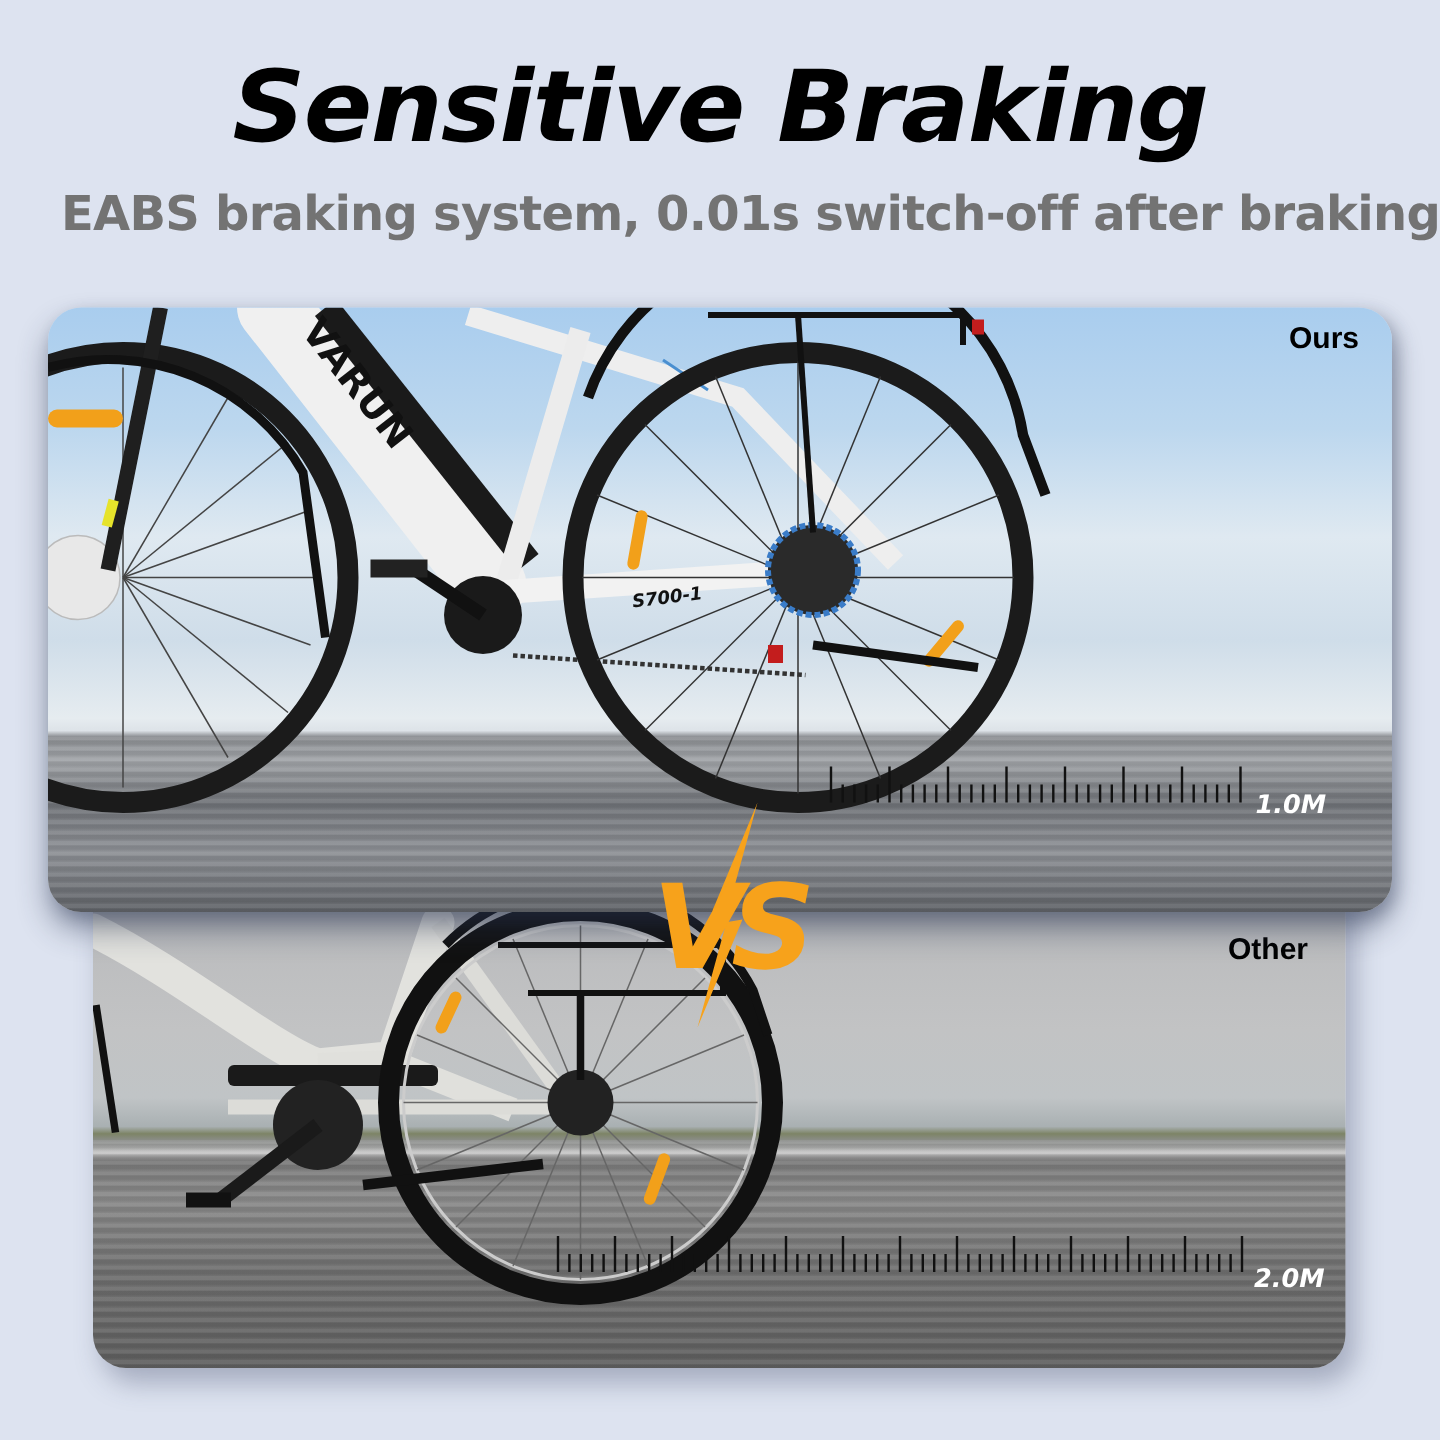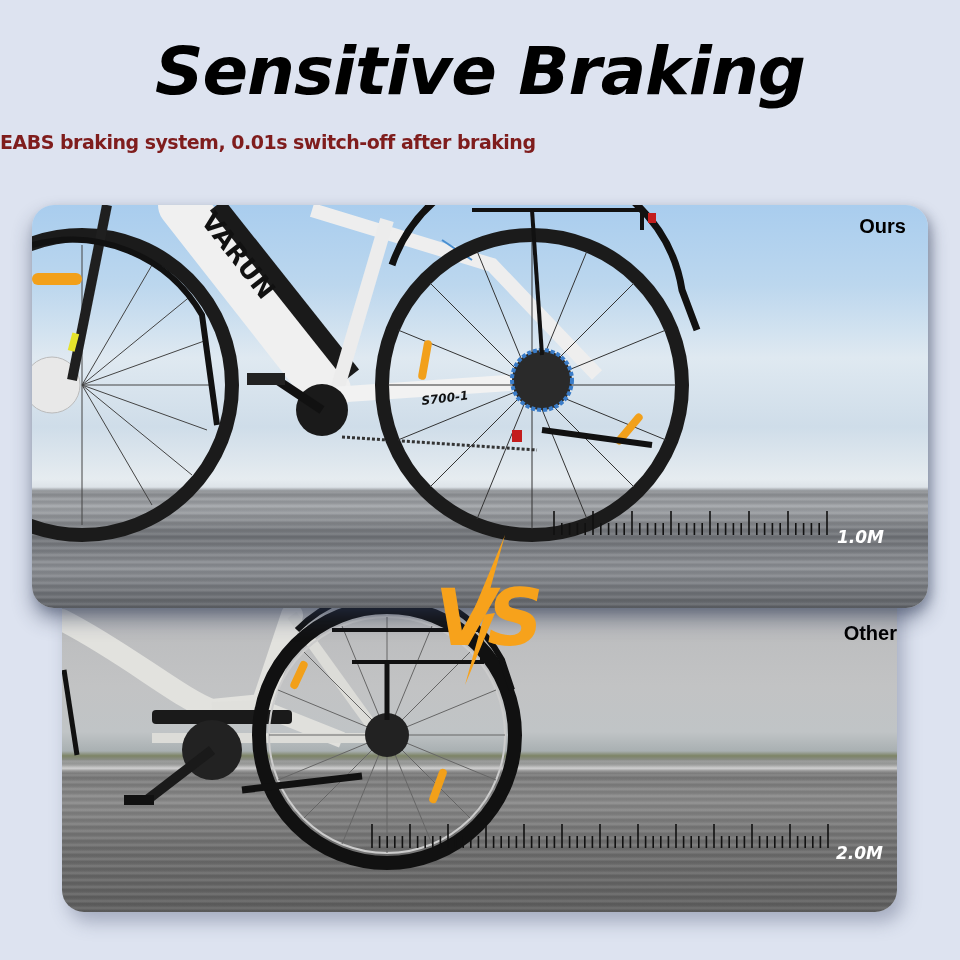--- a/index.html
+++ b/index.html
@@ -8,23 +8,23 @@
     background:#dde3f0;
     font-family:"DejaVu Sans", sans-serif;
   }
   .title {
     position:absolute; left:0; top:32px; width:960px; text-align:center;
     font-family:"DejaVu Sans", sans-serif; font-weight:900; font-style:italic;
     font-size:66px; letter-spacing:-1px; color:#000; line-height:80px;
     transform:scaleX(1.02);
   }
   .subtitle {
-    position:absolute; left:0; top:122px; width:960px; text-align:left;
+    position:absolute; left:0; top:122px; width:960px; text-align:right;
     font-family:"DejaVu Sans", sans-serif; font-weight:bold;
-    font-size:19px; color:#7f1d1d; letter-spacing:-0.5px; line-height:40px;
+    font-size:32px; color:#737373; letter-spacing:-0.5px; line-height:40px;
   }
   .panel {
     position:absolute; overflow:hidden; border-radius:22px;
   }
   .panel-bottom {
     left:62px; top:590px; width:835px; height:322px;
     background:linear-gradient(to bottom,#b8b9bb 0%,#c2c3c4 30%,#c0c4c6 44%,#a9b0b2 50%,#7d8466 51.5%,#8c8e8c 53%,#c8c8c8 55.5%,#7a7a7a 57%,#8a8a8a 65%,#6f6f6f 80%,#5f5f5f 100%);
     box-shadow:6px 10px 18px rgba(60,70,100,0.35);
     border-top-left-radius:0; border-top-right-radius:0;
   }
@@ -162,21 +162,21 @@
       <line x1="397.2" x2="397.2" y1="16" y2="28" stroke="#111" stroke-width="1.6"></line>
       <line x1="404.79999999999995" x2="404.79999999999995" y1="16" y2="28" stroke="#111" stroke-width="1.6"></line>
       <line x1="412.4" x2="412.4" y1="16" y2="28" stroke="#111" stroke-width="1.6"></line>
       <line x1="420" x2="420" y1="4" y2="28" stroke="#111" stroke-width="1.6"></line>
       <line x1="427.59999999999997" x2="427.59999999999997" y1="16" y2="28" stroke="#111" stroke-width="1.6"></line>
       <line x1="435.2" x2="435.2" y1="16" y2="28" stroke="#111" stroke-width="1.6"></line>
       <line x1="442.79999999999995" x2="442.79999999999995" y1="16" y2="28" stroke="#111" stroke-width="1.6"></line>
       <line x1="450.4" x2="450.4" y1="16" y2="28" stroke="#111" stroke-width="1.6"></line>
       <line x1="458" x2="458" y1="4" y2="28" stroke="#111" stroke-width="1.6"></line>
     </svg>
-  <div class="label" style="right:0;top:32px;">Other</div>
+  <div class="label" style="right:25px;top:32px;">Other</div>
   <div class="dist" style="left:774px;top:253px;">2.0M</div>
 </div>
 
 <div class="panel panel-top">
   <div class="streaks" style="top:286px;height:117px;"></div>
   <svg width="896" height="403" style="position:absolute;left:0;top:0;">
 
     <circle cx="50" cy="180" r="150" fill="none" stroke="#1b1b1b" stroke-width="14"></circle>
     <g stroke="#444" stroke-width="1">
       <line x1="50" y1="180" x2="50" y2="40"></line>

